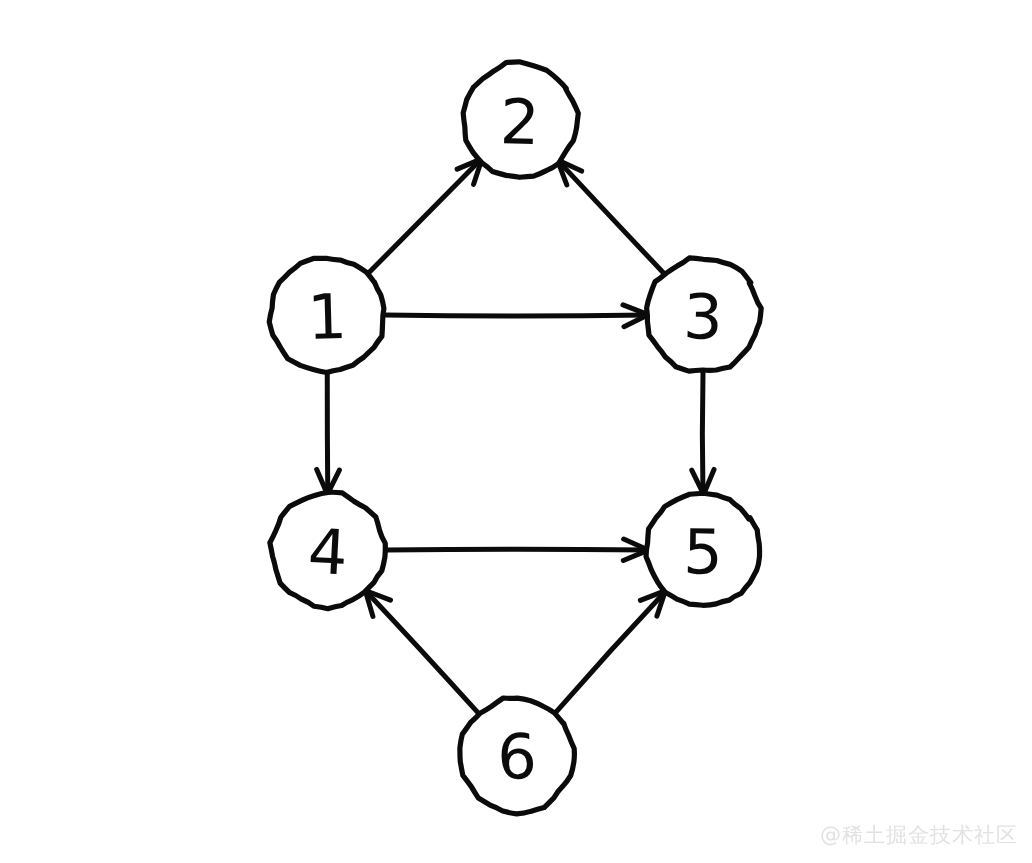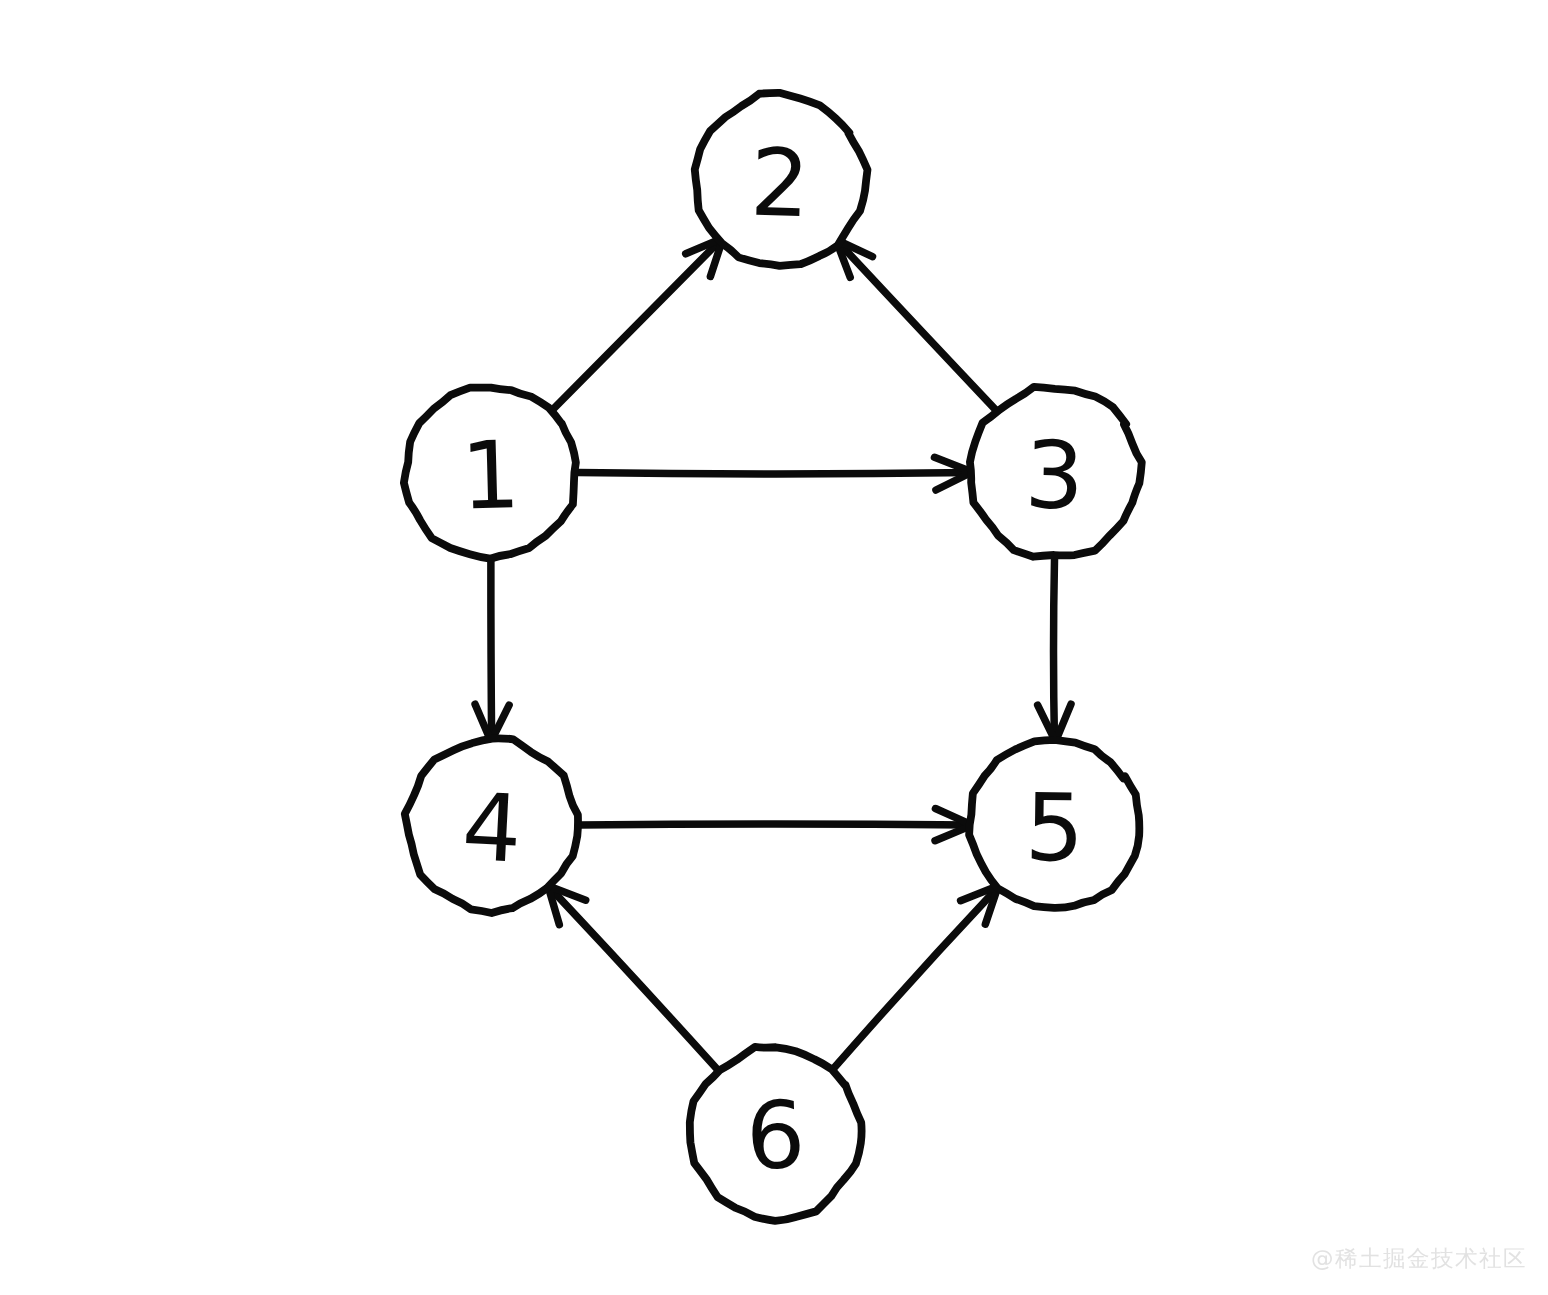--- a/index.html
+++ b/index.html
@@ -55,21 +55,21 @@
     fill: none;
     stroke-linecap: round;
     stroke-linejoin: round;
   }
   #watermark {
     position: absolute;
     right: 14px;
     bottom: 14px;
     color: #e2e2e2;
     font-family: "DejaVu Sans", sans-serif;
-    font-size: 15px;
+    font-size: 21px;
     letter-spacing: 1px;
     white-space: nowrap;
     user-select: none;
   }
 </style>
 </head>
 <body>
 
 <div id="canvas-wrap">
 

